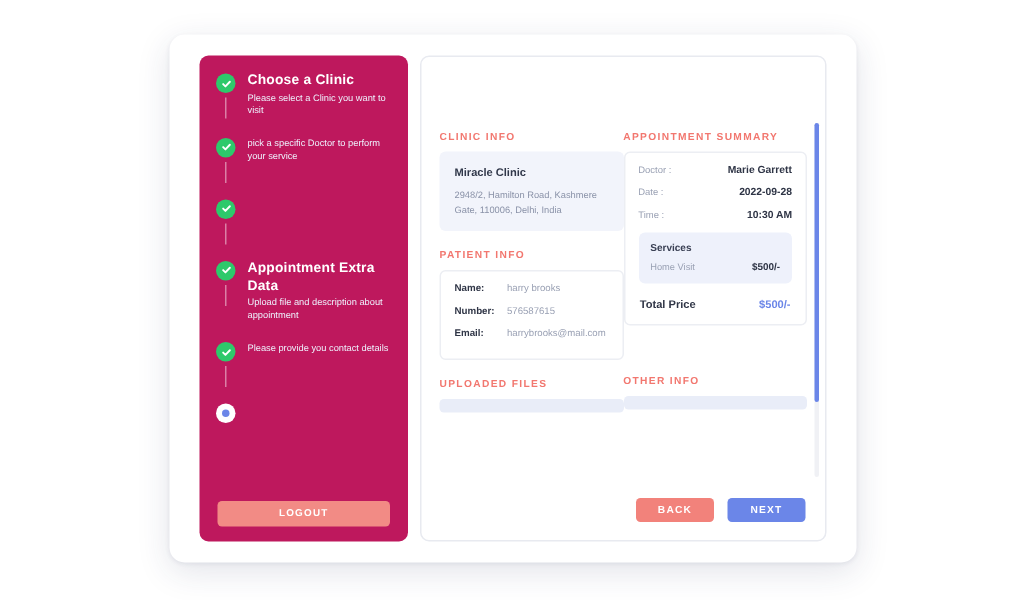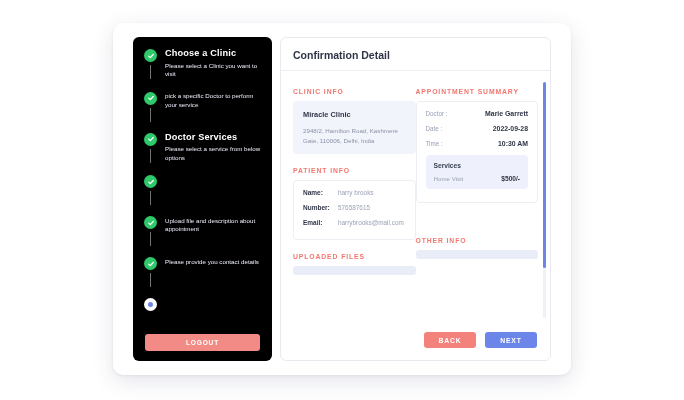--- a/index.html
+++ b/index.html
@@ -34,21 +34,21 @@
     right: 20px;
     bottom: 14px;
     display: flex;
     gap: 0;
   }
 
   
   #sidebar {
     width: 139px;
     flex: 0 0 139px;
-    background: #000000;
+    background: #be185d;
     border-radius: 6px;
     position: relative;
     padding: 10px 0 0 0;
     box-sizing: border-box;
   }
 
   .step {
     position: relative;
     display: flex;
     align-items: flex-start;
@@ -341,87 +341,73 @@
                 <path d="M2.2 5.1 L4.1 7 L7.8 3.1" stroke="#ffffff" stroke-width="1.6" fill="none" stroke-linecap="round" stroke-linejoin="round"></path>
               </svg>
           </div>
           <div class="step-connector"></div>
         </div>
         <div class="step-text">
           <div class="step-desc">pick a specific Doctor to perform your service</div>
         </div>
       </div>
 
+
       <div class="step">
         <div class="step-icon-col">
           <div class="step-bullet">
             <svg width="8" height="8" viewBox="0 0 10 10" aria-hidden="true">
                 <path d="M2.2 5.1 L4.1 7 L7.8 3.1" stroke="#ffffff" stroke-width="1.6" fill="none" stroke-linecap="round" stroke-linejoin="round"></path>
               </svg>
           </div>
           <div class="step-connector"></div>
         </div>
-        <div class="step-text">
-          <div class="step-title">Doctor Services</div>
-          <div class="step-desc">Please select a service from below options</div>
-        </div>
       </div>
 
       <div class="step">
         <div class="step-icon-col">
           <div class="step-bullet">
             <svg width="8" height="8" viewBox="0 0 10 10" aria-hidden="true">
                 <path d="M2.2 5.1 L4.1 7 L7.8 3.1" stroke="#ffffff" stroke-width="1.6" fill="none" stroke-linecap="round" stroke-linejoin="round"></path>
               </svg>
           </div>
           <div class="step-connector"></div>
         </div>
+        <div class="step-text">
+          <div class="step-title">Appointment Extra Data</div>
+          <div class="step-desc">Upload file and description about appointment</div>
+        </div>
       </div>
 
       <div class="step">
         <div class="step-icon-col">
           <div class="step-bullet">
             <svg width="8" height="8" viewBox="0 0 10 10" aria-hidden="true">
                 <path d="M2.2 5.1 L4.1 7 L7.8 3.1" stroke="#ffffff" stroke-width="1.6" fill="none" stroke-linecap="round" stroke-linejoin="round"></path>
               </svg>
           </div>
           <div class="step-connector"></div>
         </div>
         <div class="step-text">
-          <div class="step-desc">Upload file and description about appointment</div>
-        </div>
-      </div>
-
-      <div class="step">
-        <div class="step-icon-col">
-          <div class="step-bullet">
-            <svg width="8" height="8" viewBox="0 0 10 10" aria-hidden="true">
-                <path d="M2.2 5.1 L4.1 7 L7.8 3.1" stroke="#ffffff" stroke-width="1.6" fill="none" stroke-linecap="round" stroke-linejoin="round"></path>
-              </svg>
-          </div>
-          <div class="step-connector"></div>
-        </div>
-        <div class="step-text">
           <div class="step-desc">Please provide you contact details</div>
         </div>
       </div>
 
       <div class="step">
         <div class="step-icon-col">
           <div class="step-bullet active">
             <div class="dot"></div>
           </div>
         </div>
       </div>
 
       <button id="logout-button">LOGOUT</button>
     </div>
 
     <div id="main-panel">
-      <div id="panel-title">Confirmation Detail</div>
 
       <div id="scroll-region">
 
         <div class="cols">
 
           <div class="col">
             <div class="section-label">CLINIC INFO</div>
             <div class="info-card">
               <div class="clinic-name">Miracle Clinic</div>
               <div class="clinic-address">2948/2, Hamilton Road, Kashmere Gate, 110006, Delhi, India</div>
@@ -464,20 +450,24 @@
               </div>
 
               <div class="services-box">
                 <div class="services-title">Services</div>
                 <div class="service-row">
                   <div class="service-name">Home Visit</div>
                   <div class="service-price">$500/-</div>
                 </div>
               </div>
 
+              <div class="total-row">
+                <div class="total-label">Total Price</div>
+                <div class="total-value">$500/-</div>
+              </div>
             </div>
 
             <div class="section-label" style="margin-top:34px;">OTHER INFO</div>
             <div class="placeholder-bar"></div>
           </div>
         </div>
       </div>
 
       <div id="scroll-track">
         <div id="scroll-thumb"></div>

